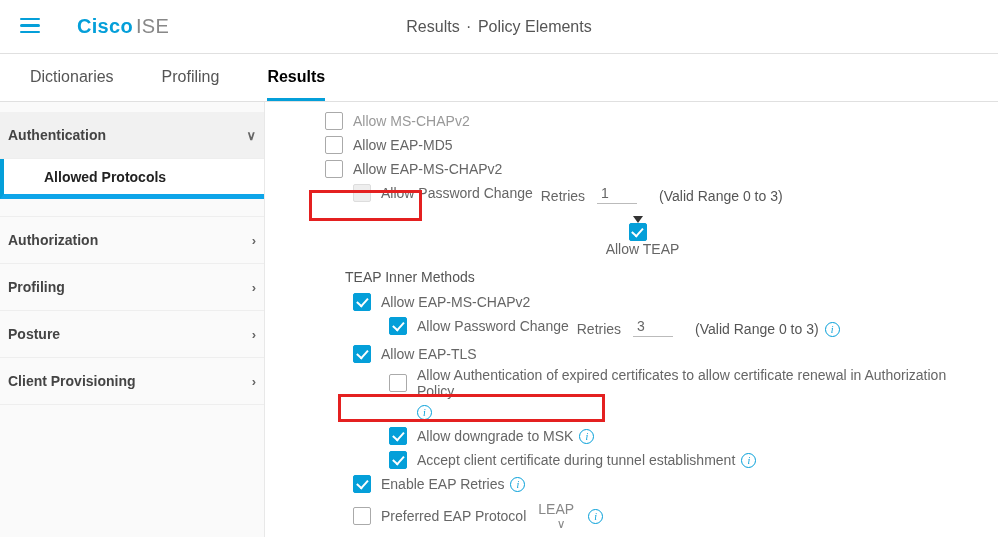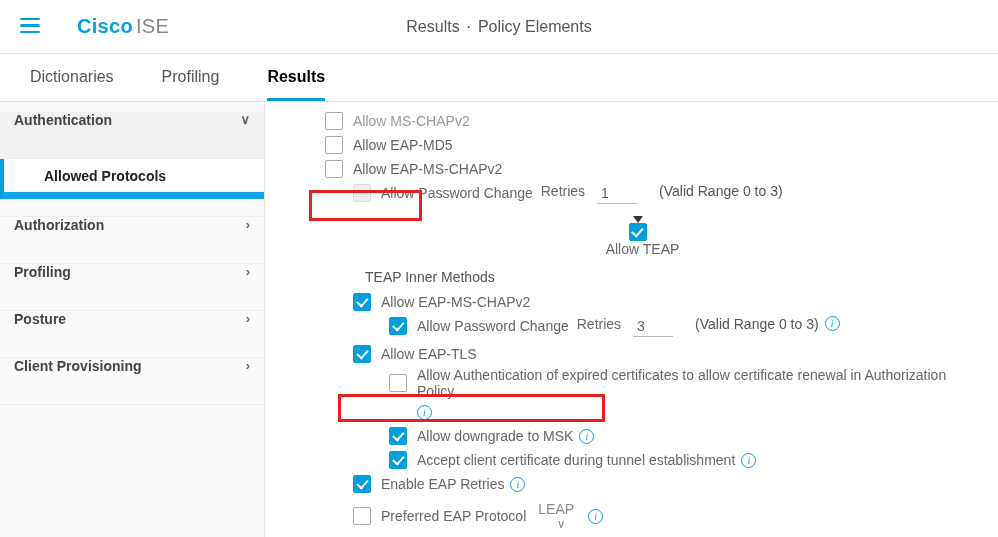--- a/index.html
+++ b/index.html
@@ -72,42 +72,43 @@
       display: flex;
       height: calc(100% - 102px);
     }
     .sidebar {
       width: 265px;
       background: #fafafa;
       border-right: 1px solid #e8e8e8;
     }
     .sidebar-item {
       display: flex;
+      align-items: center;
       justify-content: space-between;
       height: 47px;
-      padding: 0 14px;
+      padding: 0 8px;
       font-size: 14px;
       font-weight: 600;
       color: #444;
       border-bottom: 1px solid #eee;
       cursor: pointer;
     }
     .sidebar-item.expanded {
       background: #f1f1f1;
     }
     .sidebar-subitem {
       height: 40px;
       display: flex;
       align-items: center;
       padding-left: 40px;
       font-size: 14px;
       font-weight: 600;
       color: #222;
       border-left: 4px solid #049fd9;
-      border-bottom: 7px solid #0ea5e9;
+      border-bottom: 5px solid #0ea5e9;
       background: #fff;
     }
     .chev { font-size: 13px; color: #666; }
     .content {
       flex: 1;
       padding: 6px 20px 10px 60px;
       position: relative;
       overflow: hidden;
     }
     .row {
@@ -149,27 +150,27 @@
     .tri {
       width: 0; height: 0;
       border-left: 5px solid transparent;
       border-right: 5px solid transparent;
       border-top: 7px solid #333;
       margin-right: 10px;
     }
     .section-title {
       font-size: 14px;
       color: #555;
-      margin: 12px 0 6px 40px;
+      margin: 12px 0 6px 20px;
     }
     .i28 { margin-left: 28px; }
     .i64 { margin-left: 64px; }
     .retries-wrap {
       display: inline-flex;
-      align-items: flex-start;
+      align-items: flex-end;
       margin-left: 8px;
     }
     .retries-wrap .lbl { margin-right: 12px; }
     .retries-input {
       width: 40px;
       border: none;
       border-bottom: 1px solid #bbb;
       text-align: left;
       font-size: 14px;
       color: #666;

